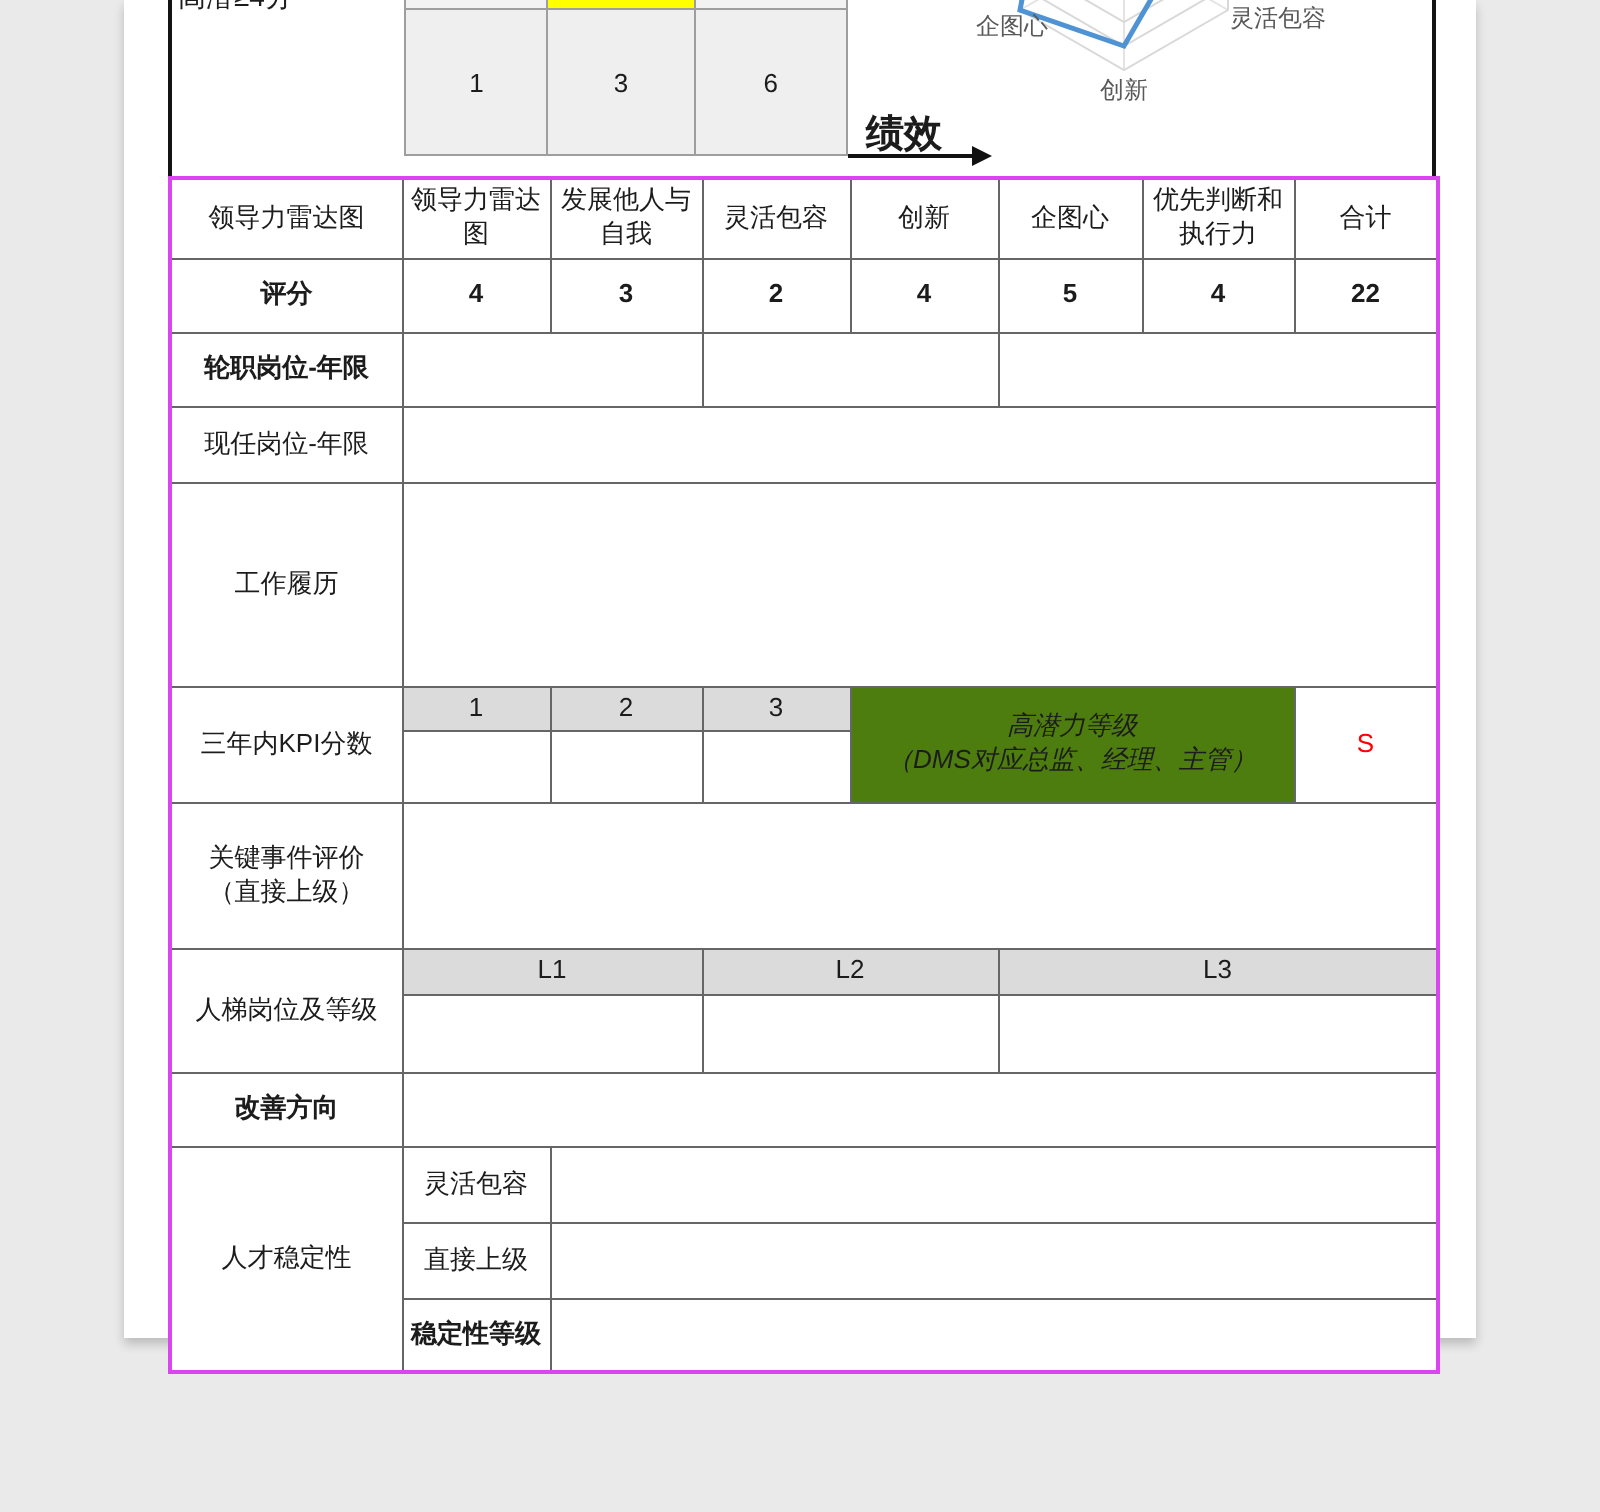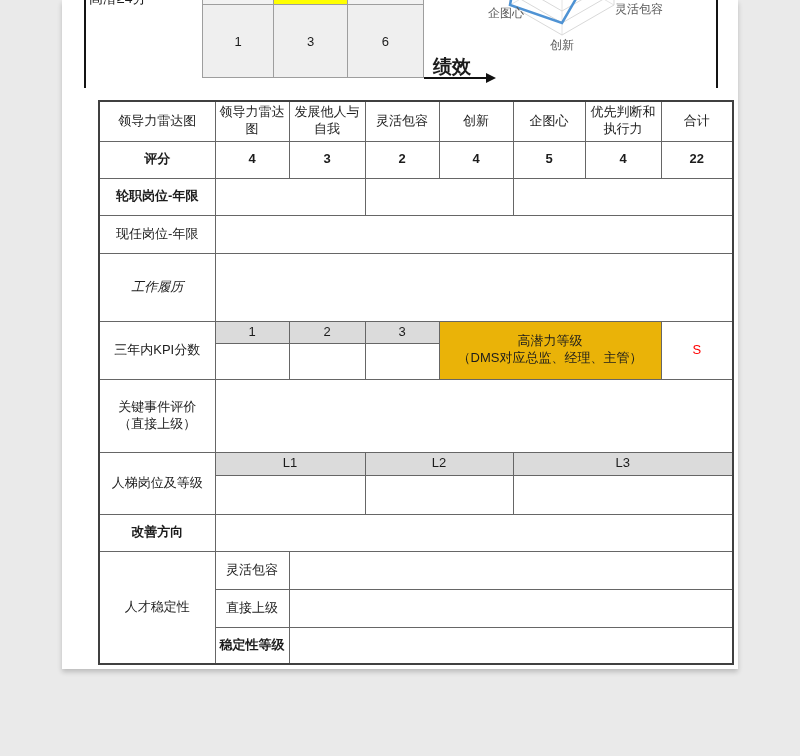--- a/index.html
+++ b/index.html
@@ -44,38 +44,37 @@
   }
   .c1{width:72px;} .c2{width:74px;} .c3{width:76px;}
   .axis-label{
     position:absolute;left:347px;top:54px;font-size:19px;font-weight:bold;
   }
   .axis-arrow{position:absolute;left:336px;top:70px;}
   .radar-svg{position:absolute;left:356px;top:0;}
   .radar-axis-label{font-size:12px;fill:#595959;}
   
   table.eval{
-    position:absolute;left:98px;top:88px;width:634px;
+    position:absolute;left:84px;top:88px;width:634px;
     border-collapse:collapse;table-layout:fixed;
-    border:2px solid #404040;
+    border:2px solid #d946ef;
     background:#fff;
-    margin-top:12px;
   }
   table.eval td{
     border:1px solid #666;
     font-size:13px;text-align:center;vertical-align:middle;
     padding:0 3px;line-height:1.3;overflow:hidden;
   }
   td.lbl{padding:0 6px;}
   td.gray{background:#dbdbdb;font-size:12px;}
-  td.blue{background:#eab308;}
+  td.blue{background:#4d7c0f;font-style:italic;}
   td.blue .line{display:block;}
   td.grade{color:#ff0000;}
   tr.h40{height:40px;} tr.h38{height:38px;} tr.h37{height:37px;font-weight:bold;}
-  tr.h90{height:68px;font-style:italic;} tr.h22{height:22px;} tr.h36{height:36px;}
+  tr.h90{height:102px;} tr.h22{height:22px;} tr.h36{height:36px;}
   tr.h55{height:73px;} tr.h23{height:23px;} tr.h39{height:39px;}
 </style>
 </head>
 <body>
 
 <div class="paper"></div>
 
 <div class="top-section">
 
   <div class="potential-label">高潜≥4分</div>

